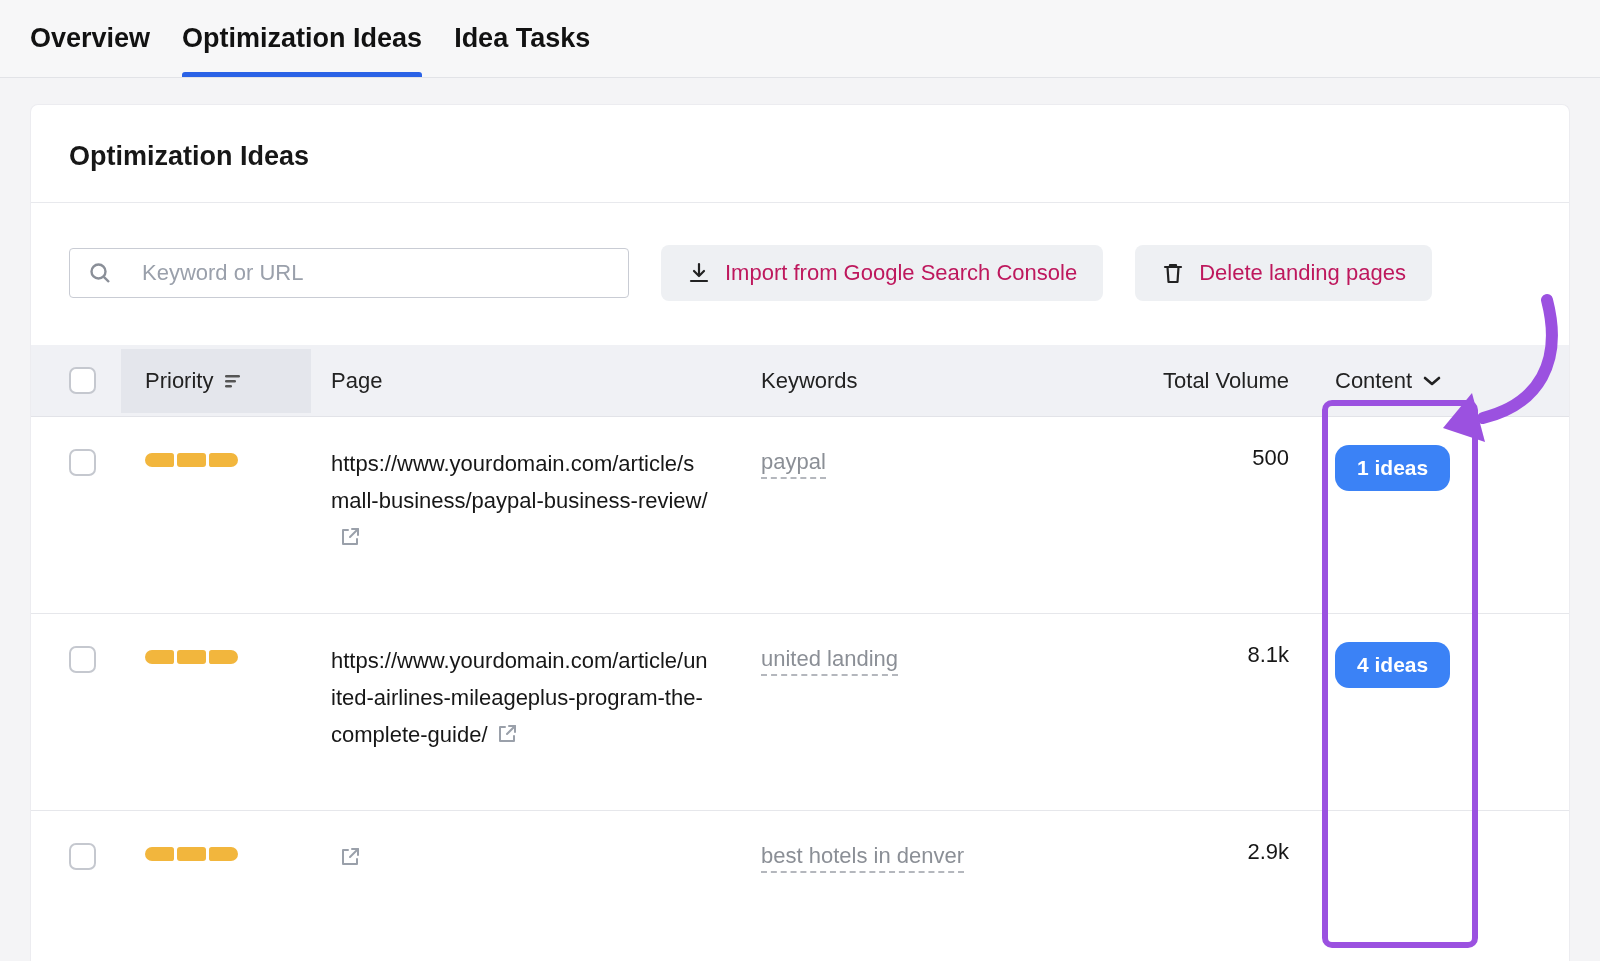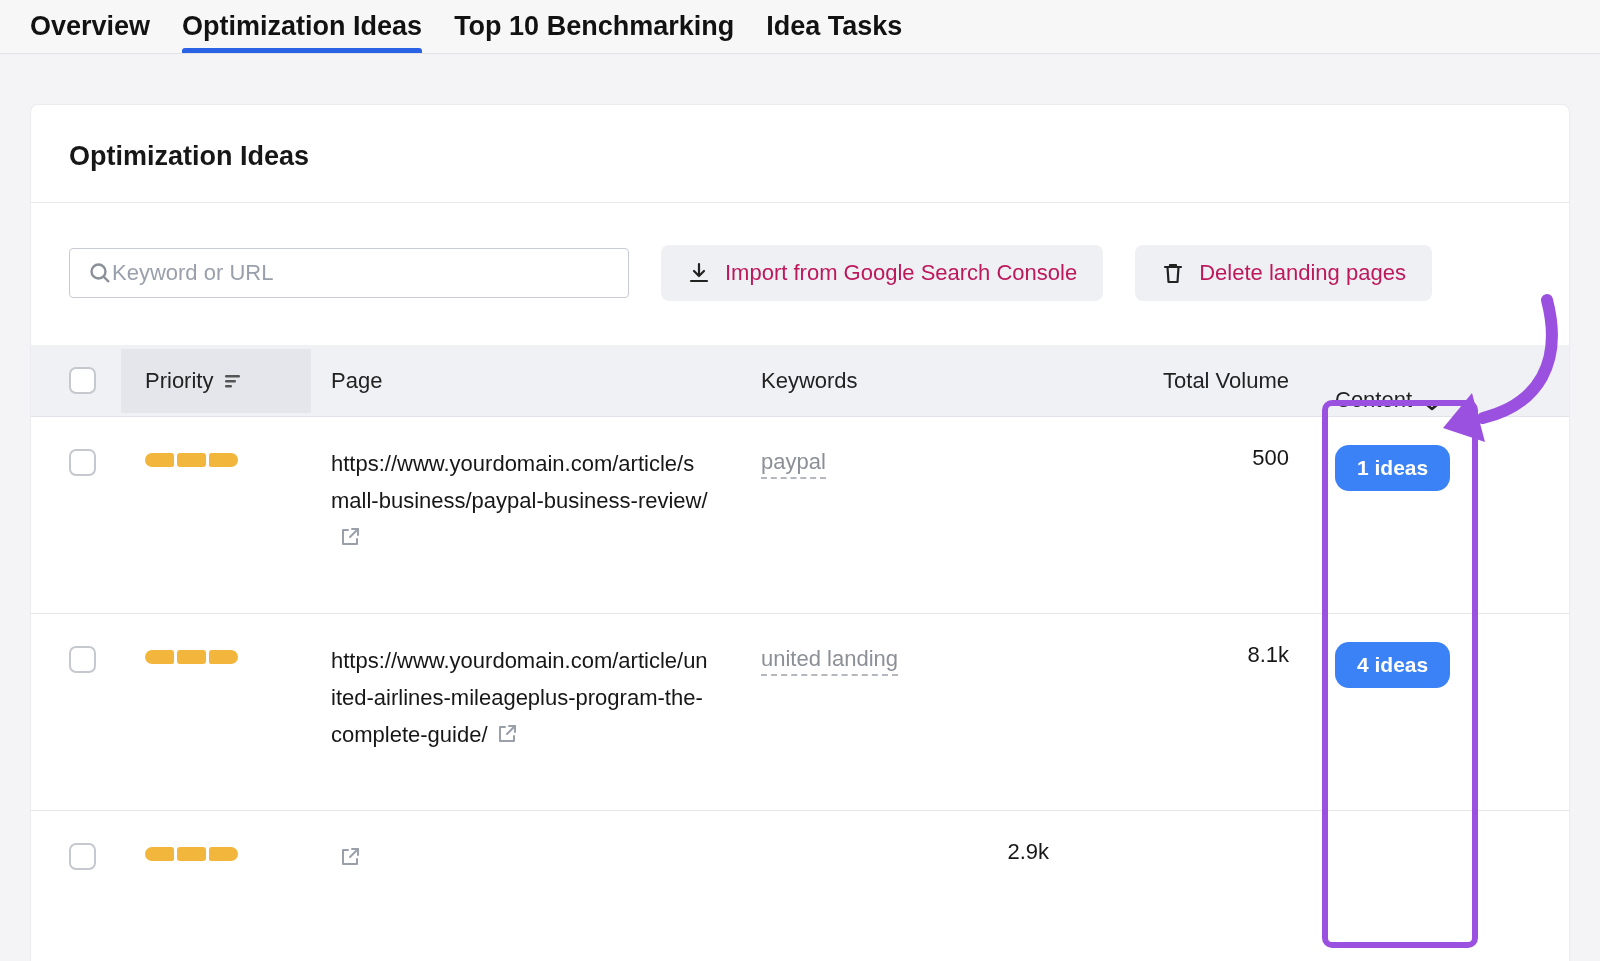--- a/index.html
+++ b/index.html
@@ -7,21 +7,21 @@
   body {
     font-family:"Liberation Sans","DejaVu Sans",sans-serif;
     background:#f4f4f6;
     position:relative;
     color:#171717;
   }
 
   
   .tabbar {
     display:flex; align-items:stretch; gap:32px;
-    padding:0 0 0 30px; height:54px;
+    padding:0 0 0 30px; height:78px;
     background:#f7f7f8; border-bottom:1px solid #e2e3e7;
   }
   .tab {
     display:flex; align-items:center;
     font-size:27px; font-weight:700; color:#121212;
     position:relative; cursor:pointer; white-space:nowrap;
   }
   .tab.active::after {
     content:""; position:absolute; left:0; right:0; bottom:0;
     height:5px; background:#2a62e6; border-radius:3px 3px 0 0;
@@ -32,21 +32,21 @@
     position:absolute; left:30px; top:104px; width:1540px; height:900px;
     background:#ffffff; border-radius:8px 8px 0 0;
     border:1px solid #ececf0; border-bottom:none;
   }
   .card-title { font-size:27px; font-weight:700; padding:36px 38px 30px 38px; }
   .card-divider { height:1px; background:#e8e9ed; }
 
   
   .toolbar { display:flex; align-items:center; padding:42px 24px 0 38px; gap:32px; }
   .search {
-    flex:0 0 560px; height:50px; display:flex; align-items:center; gap:0;
+    flex:0 0 560px; height:50px; display:flex; align-items:center; gap:30px;
     border:1.5px solid #c9ccd4; border-radius:4px; background:#fff; padding:0 18px;justify-content:center;
   }
   .search input {
     border:none; outline:none; flex:1; font-size:22px;
     font-family:"Liberation Sans","DejaVu Sans",sans-serif; color:#333; background:transparent;
   }
   .search input::placeholder { color:#9aa0ab; }
   .btn {
     height:56px; display:flex; align-items:center; gap:14px;
     background:#eef0f3; border:none; border-radius:8px;
@@ -62,21 +62,21 @@
     grid-template-columns:90px 190px 430px 320px 240px 1fr;
     align-items:start;
     border-bottom:1px solid #e6e7eb;
   }
   .thead { background:#f0f1f5; align-items:center; height:72px; border-bottom:1px solid #e2e3e8; }
   .thead .cell { font-size:22px; color:#222; display:flex; align-items:center; gap:10px; height:64px; }
   .cell { padding:0 0 0 20px; }
   .cell.check { padding-left:38px; }
   .cell.priority-h { background:#e4e6ec; padding-left:24px; }
   .cell.vol { justify-content:flex-end; text-align:right; padding-right:12px; }
-  .cell.content-h { padding-left:34px;align-items:flex-end; }
+  .cell.content-h { padding-left:34px; }
 
   .tbody-row { min-height:197px; padding:28px 0 24px 0; }
   .tbody-row .cell { padding-top:0; }
   .tbody-row .cell.check { padding-top:4px; }
 
   .checkbox {
     width:27px; height:27px; border:2px solid #c5c8cf; border-radius:7px;
     background:#fff; cursor:pointer;
   }
 
@@ -112,23 +112,20 @@
 </style>
 </head>
 <body>
 
 <nav class="tabbar">
   <div class="tab">
       <span>Overview</span>
     </div>
   <div class="tab active">
       <span>Optimization Ideas</span>
-    </div>
-  <div class="tab">
-      <span>Top 10 Benchmarking</span>
     </div>
   <div class="tab">
       <span>Idea Tasks</span>
     </div>
 </nav>
 
 <div class="card">
   <h1 class="card-title">Optimization Ideas</h1>
   <div class="card-divider"></div>
 
@@ -275,20 +272,23 @@
       </div>
       <div class="cell page-cell">
         <span class="ext-icon">
           <svg width="22" height="22" viewBox="0 0 22 22" fill="none" stroke="#9aa0aa" stroke-width="2" stroke-linecap="round" stroke-linejoin="round">
             <path d="M9 4H4v14h14v-5"></path>
               <path d="M13 3h6v6"></path>
               <path d="M19 3l-8 8"></path>
           </svg>
         </span>
       </div>
+      <div class="cell">
+        <span class="kw">best hotels in denver</span>
+      </div>
       <div class="cell vol">
         <span class="vol-val">2.9k</span>
       </div>
     </div>
 
   </div>
 </div>
 
 <div class="highlight-box"></div>
 <svg class="arrow-svg" width="160" height="175" viewBox="0 0 160 175">

